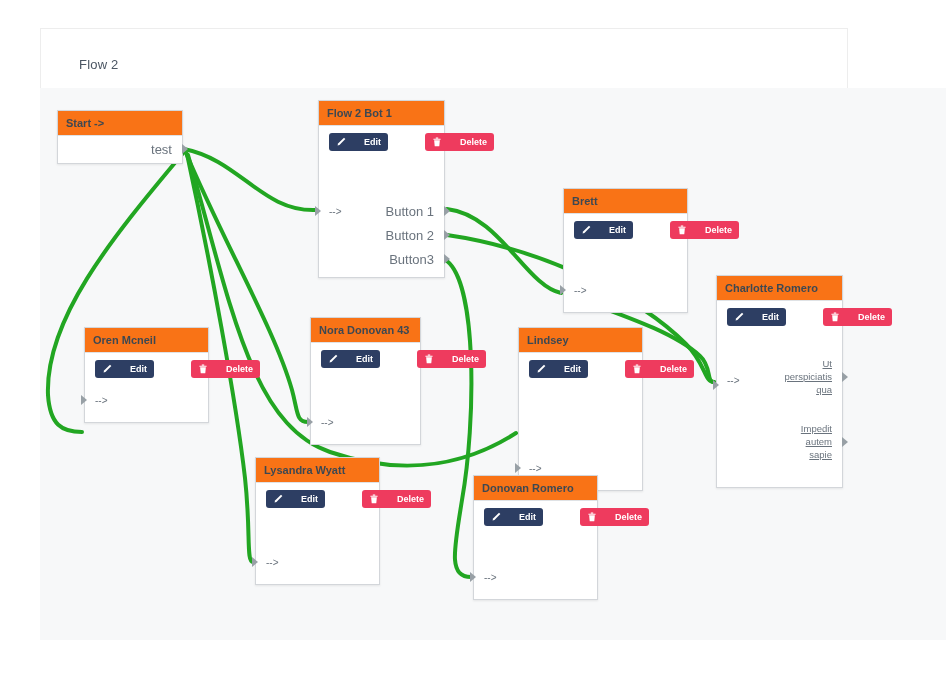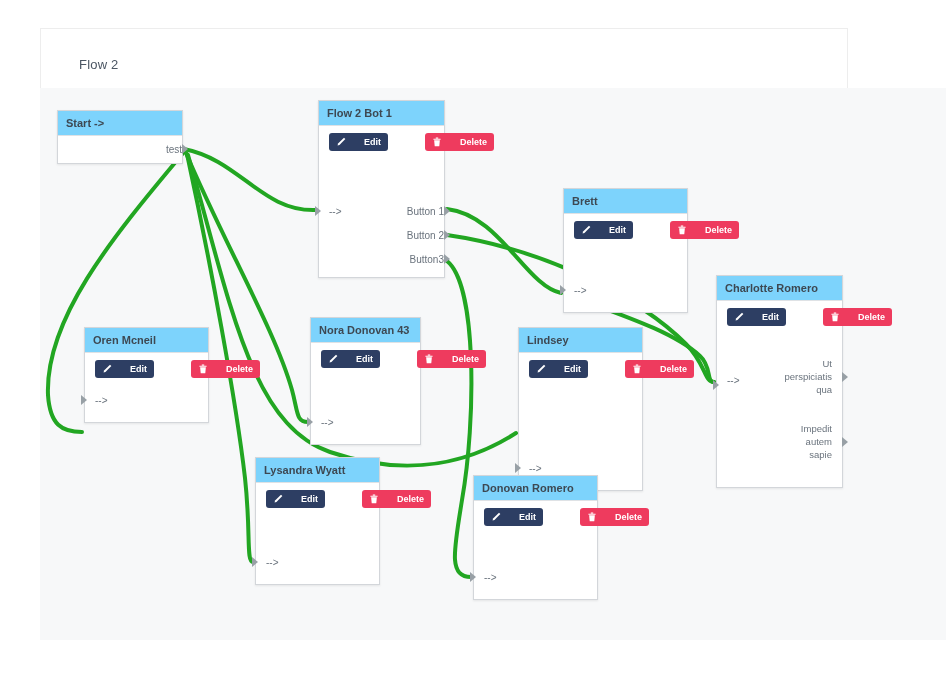--- a/index.html
+++ b/index.html
@@ -27,57 +27,57 @@
     z-index:1;pointer-events:none;}
   svg.edges path{stroke:var(--edge);stroke-width:4;fill:none;
     stroke-linecap:round;}
 
   .node{
     position:absolute;z-index:2;background:#ffffff;
     border:1px solid #d3d6da;box-shadow:0 1px 2px rgba(0,0,0,.08);
     display:flex;flex-direction:column;font-size:10px;color:#6a737d;
   }
   .node-header{
-    background:#7dd3fc;border-bottom:1px solid #dfe2e5;
+    background:#f97316;border-bottom:1px solid #dfe2e5;
     padding:6px 8px;font-size:11px;font-weight:600;color:#3d4852;
     white-space:nowrap;overflow:hidden;
   }
   .node-actions{display:flex;gap:5px;padding:7px 8px 5px 10px;}
   .btn{
     display:inline-flex;align-items:center;gap:18px;border:none;cursor:pointer;
     color:#fff;font-size:9px;font-weight:700;padding:4px 7px;border-radius:3px;
     font-family:inherit;line-height:1;
   }
   .btn.edit{background:var(--edit-btn);}
   .btn.del{background:var(--delete-btn);margin-left:32px;}
   .btn svg{display:block;}
 
   .spacer{flex:1;}
 
   .row{position:relative;height:24px;display:flex;align-items:center;}
   .row.bottom{margin-bottom:10px;}
   .port-label{padding-left:10px;font-size:10px;color:#6a737d;}
-  .out-label{margin-left:auto;font-size:10px;color:#6a737d;}
+  .out-label{margin-left:auto;padding-right:10px;font-size:13px;color:#6a737d;}
 
   .port{position:absolute;width:0;height:0;top:50%;margin-top:-5px;
     border-top:5px solid transparent;border-bottom:5px solid transparent;
     border-left:6px solid #98a0a6;}
   .port.pleft{left:-4px;}
   .port.pright{right:-6px;}
 
   
   .bot-rows{margin-bottom:6px;}
 
   
   .char-body{position:relative;flex:1;}
   .char-body .arrow-label{position:absolute;left:10px;top:44px;font-size:10px;color:#6a737d;}
   .char-body .port.pleft{top:49px;margin-top:0;}
   .char-outs{position:absolute;right:0;top:26px;width:100%;text-align:right;}
   .out-group{position:relative;padding-right:10px;font-size:9.5px;
-    line-height:13px;color:#6a737d;margin-bottom:26px;}
+    line-height:13px;color:#6a737d;margin-bottom:26px;text-decoration:underline;}
   .out-group .port.pright{top:50%;margin-top:-5px;}
 
   
   .start-row{position:relative;height:26px;display:flex;align-items:center;}
 </style>
 </head>
 <body>
 
 <div class="flow-header">
   <span>Flow 2</span>

